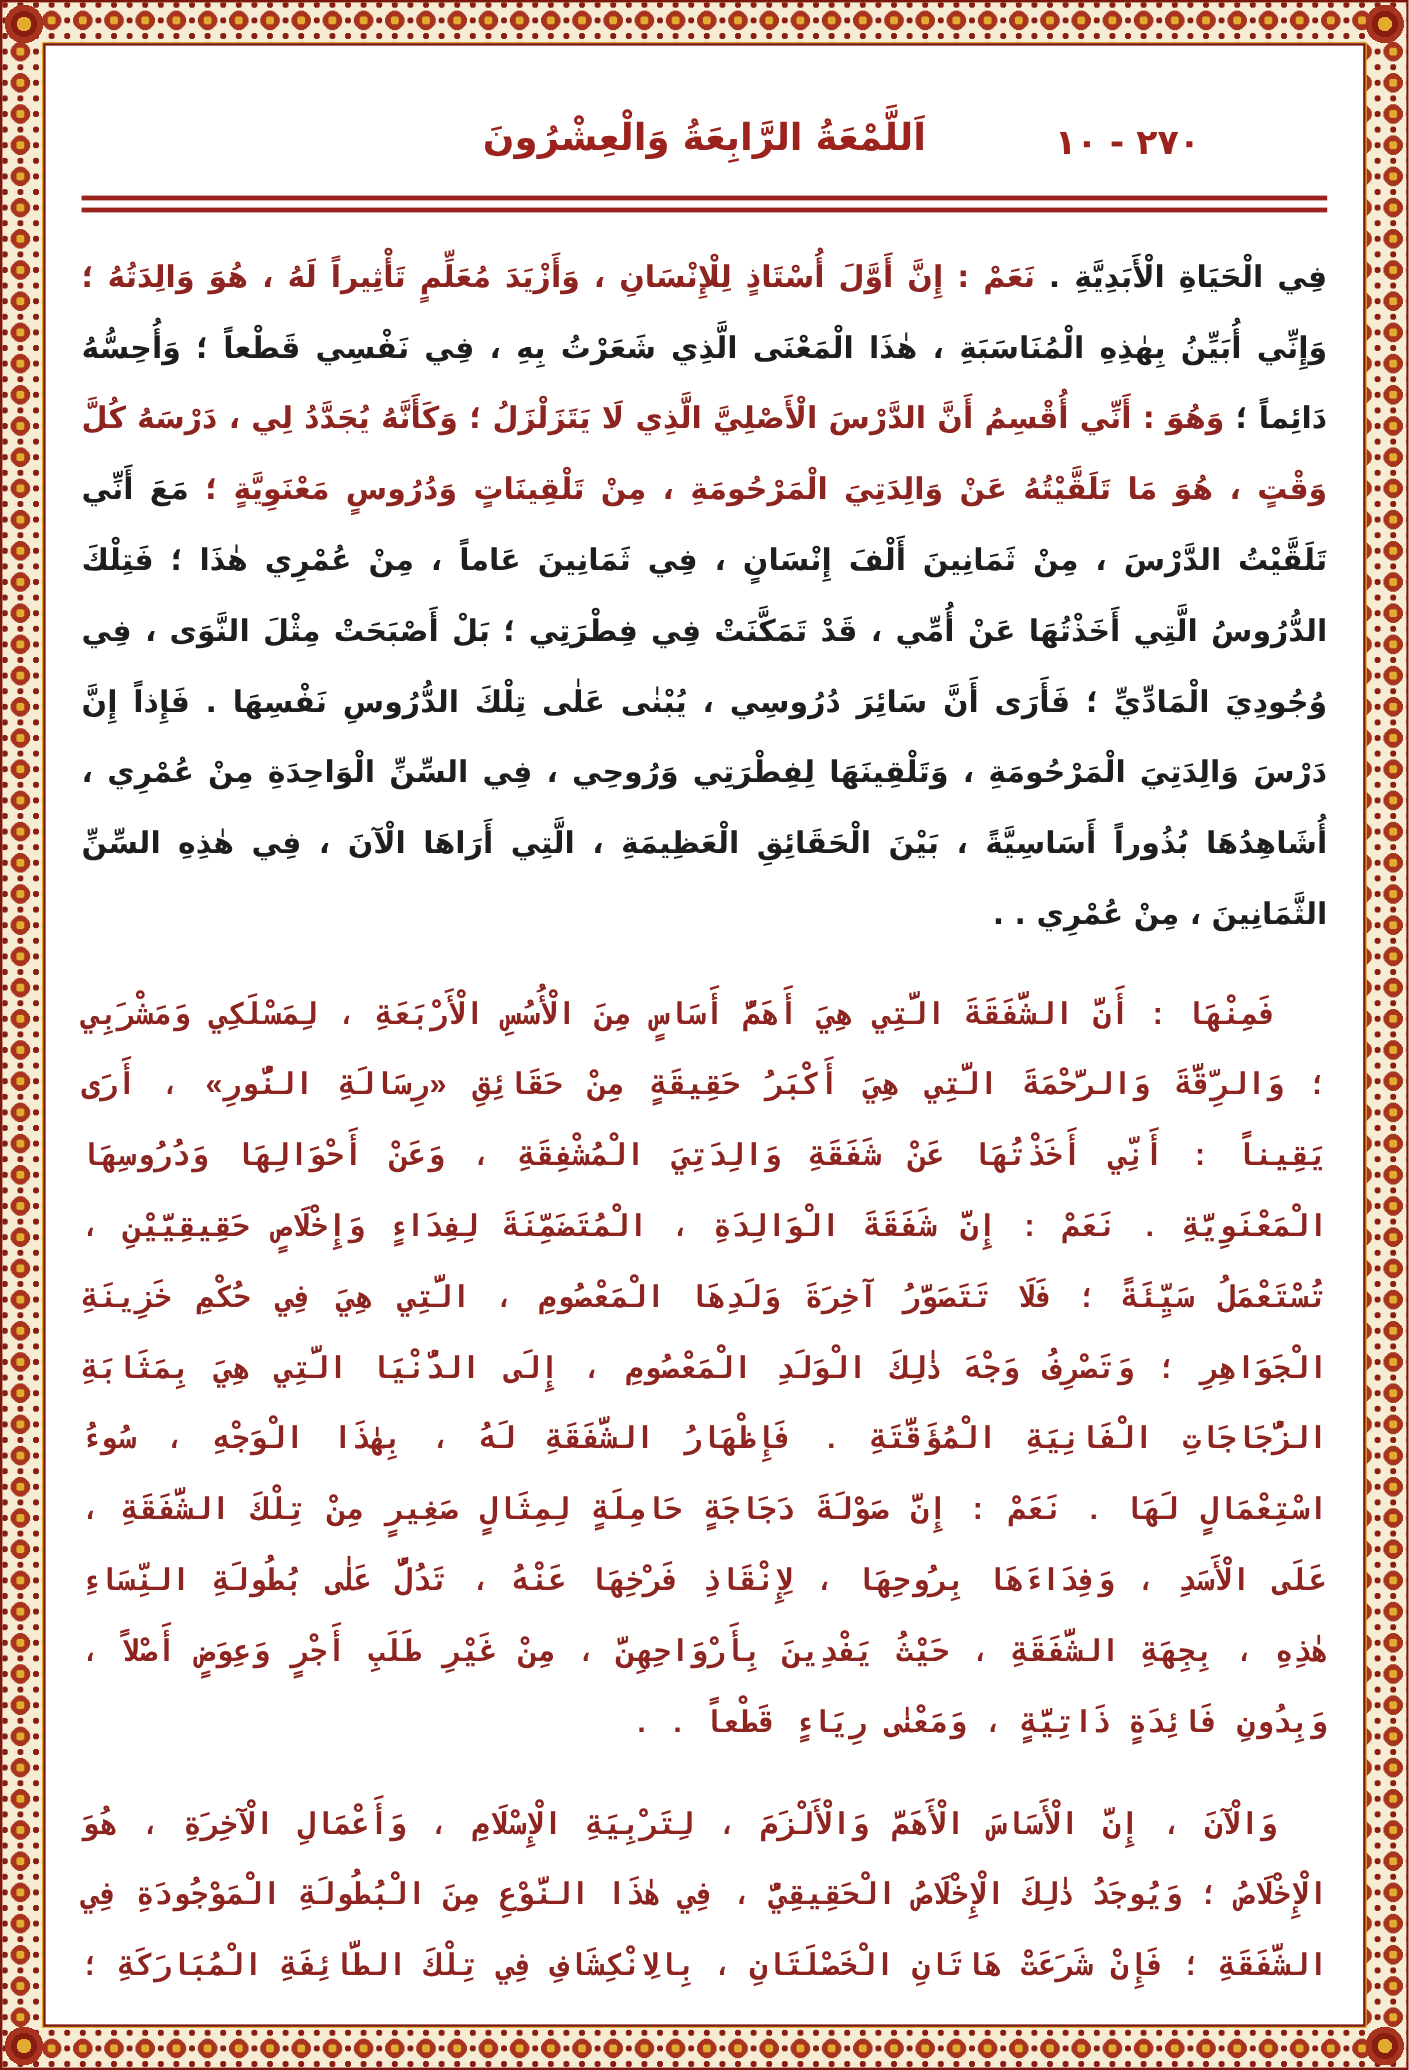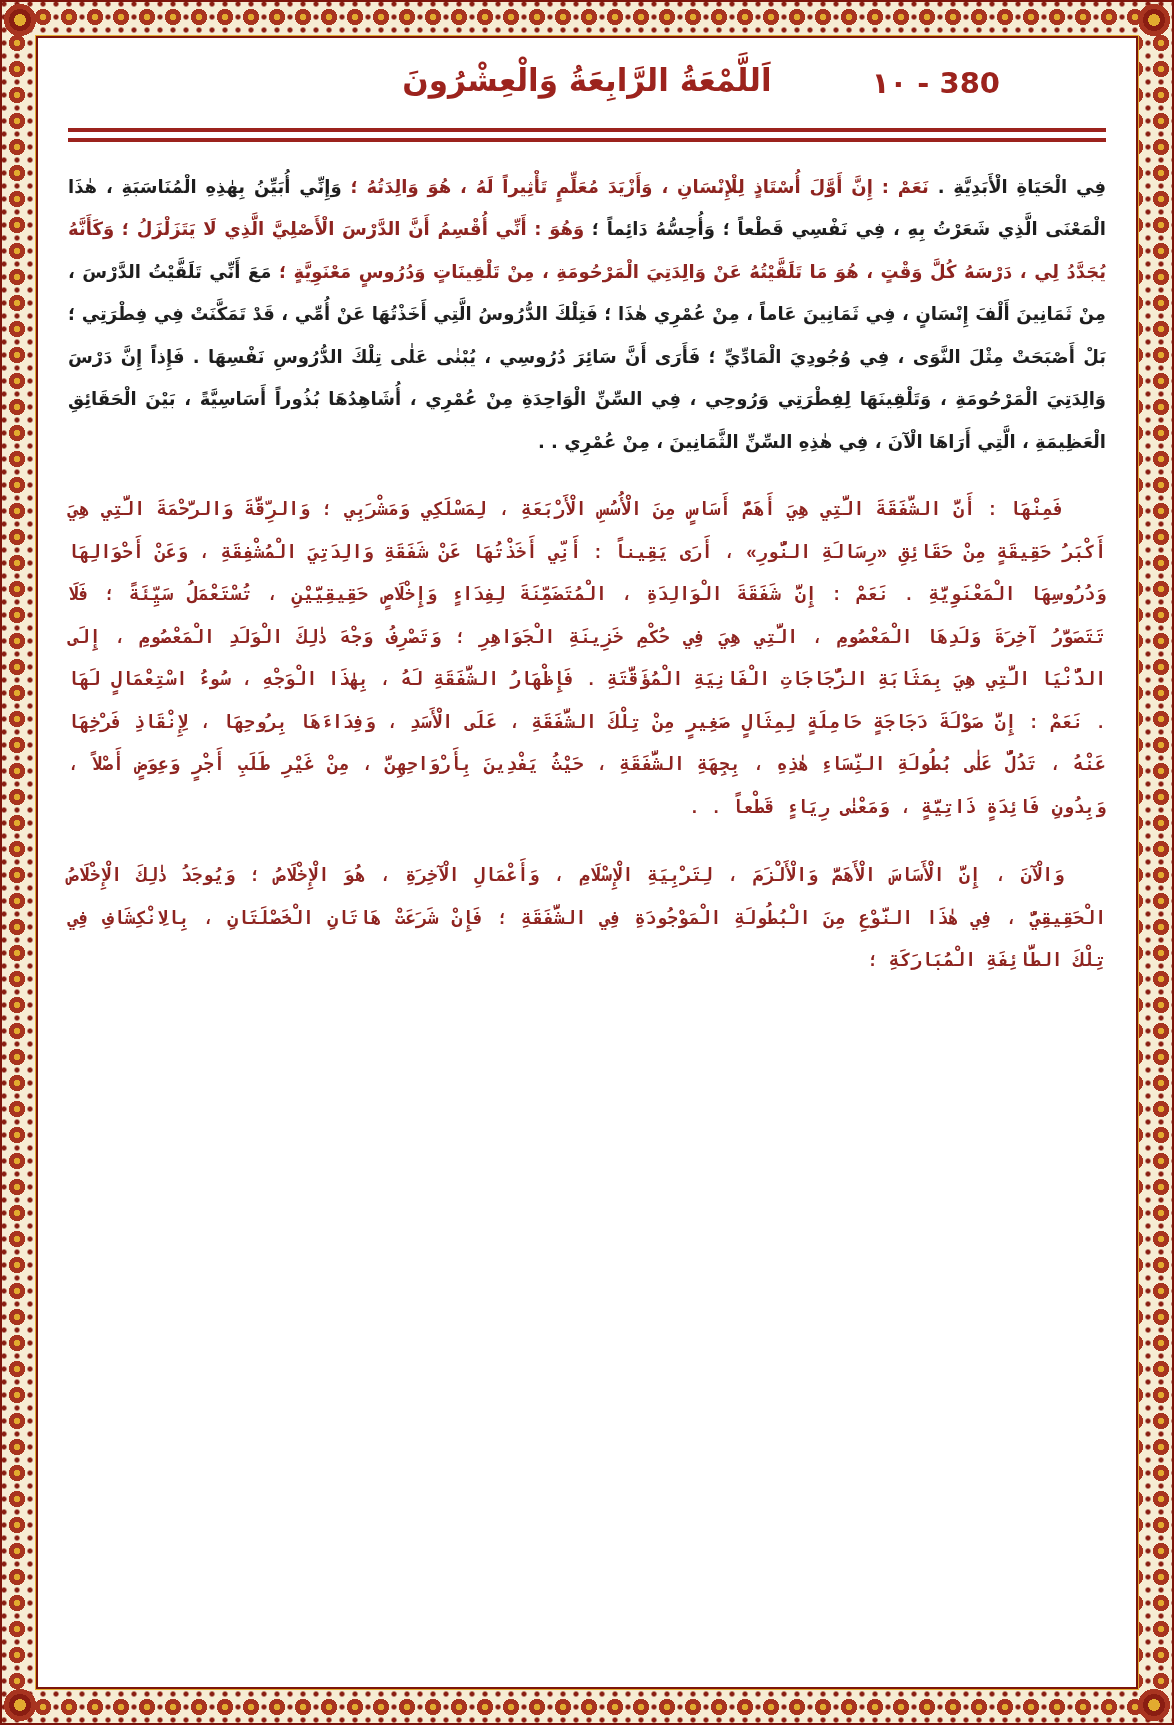--- a/index.html
+++ b/index.html
@@ -35,20 +35,21 @@
     background:#ffffff;
     border:2px solid #7c150c;
     box-shadow:0 0 0 1px #e2ab2f;
     box-sizing:border-box;
   }
   .content{
     position:absolute;inset:38px;
     padding:24px 30px 0 30px;
     direction:rtl;
     box-sizing:border-box;
+    margin-top:35px;
   }
   .header{position:relative;height:60px;}
   .title{
     text-align:center;
     font-size:31px;font-weight:bold;
     color:var(--heading,#9c231d);
     letter-spacing:0px;
   }
   .page-num{
     position:absolute;top:4px;right:106px;
@@ -57,21 +58,21 @@
     white-space:nowrap;
   }
   .rule{
     margin-top:6px;
     height:6px;
     border-top:4px solid var(--heading,#9c231d);
     border-bottom:4px solid var(--heading,#9c231d);
   }
   .body-text{
     margin-top:24px;
-    font-size:18px;font-weight:bold;
+    font-size:25px;font-weight:bold;
     line-height:2.36;
     text-align:justify;
     color:var(--black,#1e1e1e);
   }
   .para{margin:0;}
   .para + .para{margin-top:26px;font-family:Liberation Mono, monospace;}
   .para.indent{text-indent:42px;}
   .run-red{color:var(--red,#8e2420);}
   .run-black{color:var(--black,#1e1e1e);}
 </style>
@@ -82,21 +83,21 @@
   <div class="frame"></div>
   <div class="corner tl"></div>
   <div class="corner tr"></div>
   <div class="corner bl"></div>
   <div class="corner br"></div>
   <div class="sheet"></div>
 
   <div class="content">
     <div class="header">
       <div class="title">اَللَّمْعَةُ الرَّابِعَةُ وَالْعِشْرُونَ</div>
-      <div class="page-num">380 - ١٠</div>
+      <div class="page-num">٢٧٠ - ١٠</div>
     </div>
     <div class="rule"></div>
     <div class="body-text">
         <p class="para"><span class="run-black">فِي الْحَيَاةِ الْأَبَدِيَّةِ . </span><span class="run-red">نَعَمْ : إِنَّ أَوَّلَ أُسْتَاذٍ لِلْإِنْسَانِ ، وَأَزْيَدَ مُعَلِّمٍ تَأْثِيراً لَهُ ، هُوَ وَالِدَتُهُ ؛ </span><span class="run-black">وَإِنِّي أُبَيِّنُ بِهٰذِهِ الْمُنَاسَبَةِ ، هٰذَا الْمَعْنَى الَّذِي شَعَرْتُ بِهِ ، فِي نَفْسِي قَطْعاً ؛ وَأُحِسُّهُ دَائِماً ؛ </span><span class="run-red">وَهُوَ : أَنِّي أُقْسِمُ أَنَّ الدَّرْسَ الْأَصْلِيَّ الَّذِي لَا يَتَزَلْزَلُ ؛ وَكَأَنَّهُ يُجَدَّدُ لِي ، دَرْسَهُ كُلَّ وَقْتٍ ، هُوَ مَا تَلَقَّيْتُهُ عَنْ وَالِدَتِيَ الْمَرْحُومَةِ ، مِنْ تَلْقِينَاتٍ وَدُرُوسٍ مَعْنَوِيَّةٍ ؛ </span><span class="run-black">مَعَ أَنِّي تَلَقَّيْتُ الدَّرْسَ ، مِنْ ثَمَانِينَ أَلْفَ إِنْسَانٍ ، فِي ثَمَانِينَ عَاماً ، مِنْ عُمْرِي هٰذَا ؛ فَتِلْكَ الدُّرُوسُ الَّتِي أَخَذْتُهَا عَنْ أُمِّي ، قَدْ تَمَكَّنَتْ فِي فِطْرَتِي ؛ بَلْ أَصْبَحَتْ مِثْلَ النَّوَى ، فِي وُجُودِيَ الْمَادِّيِّ ؛ فَأَرَى أَنَّ سَائِرَ دُرُوسِي ، يُبْنٰى عَلٰى تِلْكَ الدُّرُوسِ نَفْسِهَا . فَإِذاً إِنَّ دَرْسَ وَالِدَتِيَ الْمَرْحُومَةِ ، وَتَلْقِينَهَا لِفِطْرَتِي وَرُوحِي ، فِي السِّنِّ الْوَاحِدَةِ مِنْ عُمْرِي ، أُشَاهِدُهَا بُذُوراً أَسَاسِيَّةً ، بَيْنَ الْحَقَائِقِ الْعَظِيمَةِ ، الَّتِي أَرَاهَا الْآنَ ، فِي هٰذِهِ السِّنِّ الثَّمَانِينَ ، مِنْ عُمْرِي . .</span></p>
         <p class="para indent"><span class="run-red">فَمِنْهَا : أَنَّ الشَّفَقَةَ الَّتِي هِيَ أَهَمُّ أَسَاسٍ مِنَ الْأُسُسِ الْأَرْبَعَةِ ، لِمَسْلَكِي وَمَشْرَبِي ؛ وَالرِّقَّةَ وَالرَّحْمَةَ الَّتِي هِيَ أَكْبَرُ حَقِيقَةٍ مِنْ حَقَائِقِ «رِسَالَةِ النُّورِ» ، أَرَى يَقِيناً : أَنِّي أَخَذْتُهَا عَنْ شَفَقَةِ وَالِدَتِيَ الْمُشْفِقَةِ ، وَعَنْ أَحْوَالِهَا وَدُرُوسِهَا الْمَعْنَوِيَّةِ . نَعَمْ : إِنَّ شَفَقَةَ الْوَالِدَةِ ، الْمُتَضَمِّنَةَ لِفِدَاءٍ وَإِخْلَاصٍ حَقِيقِيَّيْنِ ، تُسْتَعْمَلُ سَيِّئَةً ؛ فَلَا تَتَصَوَّرُ آخِرَةَ وَلَدِهَا الْمَعْصُومِ ، الَّتِي هِيَ فِي حُكْمِ خَزِينَةِ الْجَوَاهِرِ ؛ وَتَصْرِفُ وَجْهَ ذٰلِكَ الْوَلَدِ الْمَعْصُومِ ، إِلَى الدُّنْيَا الَّتِي هِيَ بِمَثَابَةِ الزُّجَاجَاتِ الْفَانِيَةِ الْمُؤَقَّتَةِ . فَإِظْهَارُ الشَّفَقَةِ لَهُ ، بِهٰذَا الْوَجْهِ ، سُوءُ اسْتِعْمَالٍ لَهَا . نَعَمْ : إِنَّ صَوْلَةَ دَجَاجَةٍ حَامِلَةٍ لِمِثَالٍ صَغِيرٍ مِنْ تِلْكَ الشَّفَقَةِ ، عَلَى الْأَسَدِ ، وَفِدَاءَهَا بِرُوحِهَا ، لِإِنْقَاذِ فَرْخِهَا عَنْهُ ، تَدُلُّ عَلٰى بُطُولَةِ النِّسَاءِ هٰذِهِ ، بِجِهَةِ الشَّفَقَةِ ، حَيْثُ يَفْدِينَ بِأَرْوَاحِهِنَّ ، مِنْ غَيْرِ طَلَبِ أَجْرٍ وَعِوَضٍ أَصْلاً ، وَبِدُونِ فَائِدَةٍ ذَاتِيَّةٍ ، وَمَعْنٰى رِيَاءٍ قَطْعاً . .</span></p>
         <p class="para indent"><span class="run-red">وَالْآنَ ، إِنَّ الْأَسَاسَ الْأَهَمَّ وَالْأَلْزَمَ ، لِتَرْبِيَةِ الْإِسْلَامِ ، وَأَعْمَالِ الْآخِرَةِ ، هُوَ الْإِخْلَاصُ ؛ وَيُوجَدُ ذٰلِكَ الْإِخْلَاصُ الْحَقِيقِيُّ ، فِي هٰذَا النَّوْعِ مِنَ الْبُطُولَةِ الْمَوْجُودَةِ فِي الشَّفَقَةِ ؛ فَإِنْ شَرَعَتْ هَاتَانِ الْخَصْلَتَانِ ، بِالِانْكِشَافِ فِي تِلْكَ الطَّائِفَةِ الْمُبَارَكَةِ ؛</span></p>
       </div>
   </div>
 </div>
 

